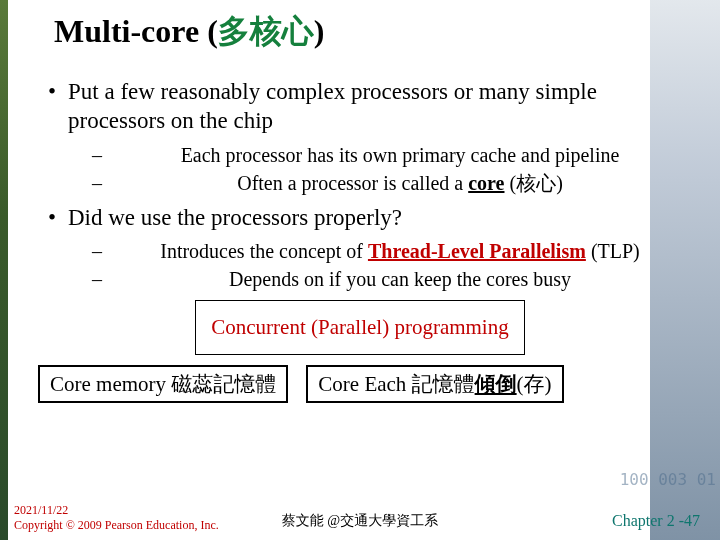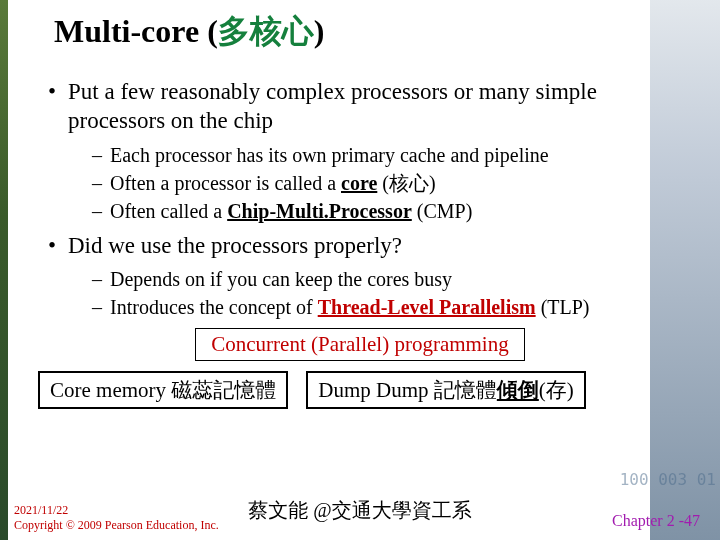--- a/index.html
+++ b/index.html
@@ -75,37 +75,38 @@
     list-style: none;
     padding: 0;
     margin: 6px 0 8px 22px;
     font-size: 20px;
   }
   ul.dashes > li {
     position: relative;
     padding-left: 20px;
     margin-bottom: 2px;
     line-height: 1.3;
+    text-align: center;
   }
   ul.dashes > li::before {
     content: "–";
     position: absolute;
     left: 2px;
     top: 0;
   }
   .bold { font-weight: bold; text-decoration: underline; }
   .red  { color: #c00000; }
   .concurrent-box {
     border: 1px solid #000;
     display: block;
     width: 320px;
     margin: 4px auto 10px auto;
     text-align: center;
     font-size: 21px;
-    padding: 3px 4px;
+    padding: 14px 4px;
     font-family: "Times New Roman", serif;
   }
   .boxes-row {
     display: flex;
     gap: 18px;
     margin: 6px 8px 0 8px;
   }
   .box {
     border: 2px solid #000;
     padding: 3px 10px;
@@ -117,31 +118,31 @@
     left: 14px;
     bottom: 8px;
     font-size: 12px;
     color: #c00000;
     line-height: 1.2;
     z-index: 2;
   }
   .footer-center {
     position: absolute;
     left: 0; right: 0;
-    bottom: 16px;
+    bottom: 10px;
     text-align: center;
-    font-size: 20px;
+    font-size: 14px;
     z-index: 2;
   }
   .footer-right {
     position: absolute;
     right: 20px;
     bottom: 10px;
     font-size: 16px;
-    color: #a21caf;
+    color: #0f766e;
     z-index: 2;
   }
 </style>
 </head>
 <body>
 
 <div class="bg-left"></div>
 <div class="bg-right"></div>
 <div class="bg-right-nums">100
 003
@@ -152,38 +153,37 @@
   <h1 class="title">
     <span>Multi-core (</span><span class="zh">多核心</span><span>)</span>
   </h1>
 
   <ul class="bullets">
     <li>
       <span>Put a few reasonably complex processors or many simple processors on the chip</span>
       <ul class="dashes">
         <li>Each processor has its own primary cache and pipeline</li>
         <li>Often a processor is called a <span class="bold">core</span> (核心)</li>
-        <li>Often called a <span class="bold">Chip-Multi.Processor</span> (CMP)</li>
       </ul>
     </li>
     <li>
       <span>Did we use the processors properly?</span>
       <ul class="dashes">
+        <li>Introduces the concept of <span class="bold red">Thread-Level Parallelism</span> (TLP)</li>
         <li>Depends on if you can keep the cores busy</li>
-        <li>Introduces the concept of <span class="bold red">Thread-Level Parallelism</span> (TLP)</li>
       </ul>
     </li>
   </ul>
 
   <div class="concurrent-box red">Concurrent (Parallel) programming</div>
 
   <div class="boxes-row">
     <div class="box">Core memory 磁蕊記憶體</div>
     <div class="box">
-      <span>Dump Dump 記憶體</span><span class="bold">傾倒</span><span>(存)</span>
+      <span>Core Each 記憶體</span><span class="bold">傾倒</span><span>(存)</span>
     </div>
   </div>
 
 </div>
 
 <div class="footer">
   <div>2021/11/22</div>
   <div>Copyright © 2009 Pearson Education, Inc.</div>
 </div>
 <div class="footer-center">蔡文能 @交通大學資工系</div>

